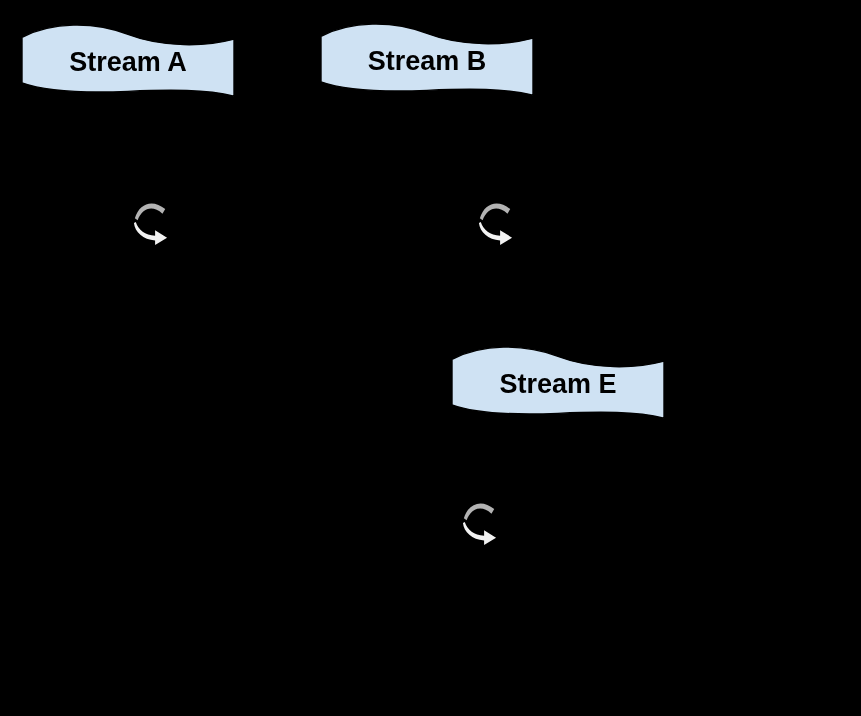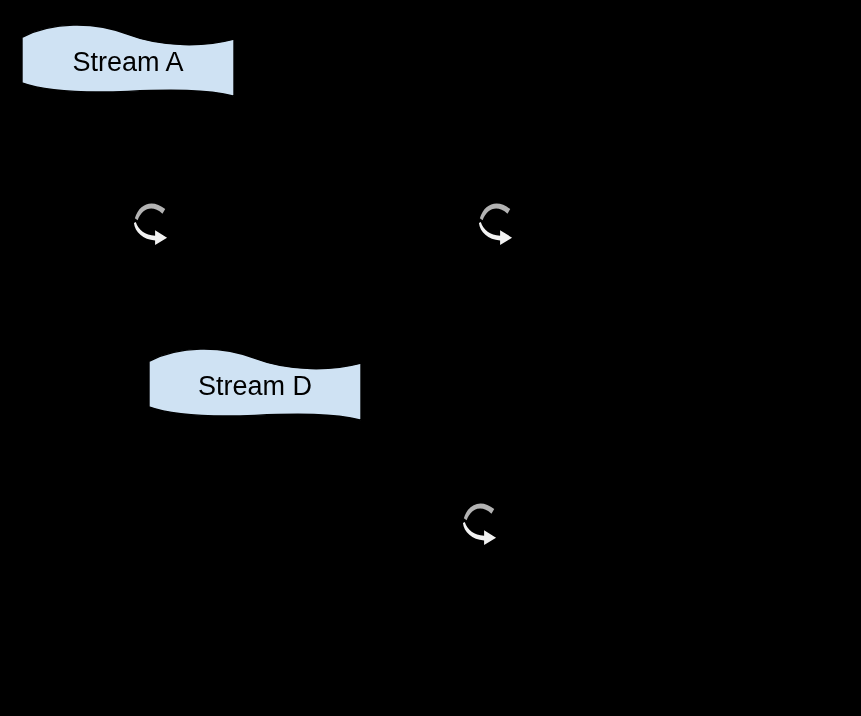--- a/index.html
+++ b/index.html
@@ -3,21 +3,21 @@
 <meta charset="utf-8">
 <style>
   html,body{margin:0;padding:0;}
   body{
     width:861px;height:716px;
     background:var(--canvas-bg,#000);
     overflow:hidden;
     font-family:"Liberation Sans", sans-serif;
     position:relative;
   }
-  .stage{position:absolute;left:0;top:0;width:757px;height:716px;}
+  .stage{position:absolute;left:0;top:0;width:757px;height:716px;font-weight:bold;}
   .node{position:absolute;width:214px;height:76px;}
   .node svg{position:absolute;left:0;top:0;display:block;}
   .node .label{
     position:absolute;inset:0;
     display:flex;align-items:center;justify-content:center;
     padding-top:3px;
     font-size:27px;line-height:1;
     color:var(--label-color,#000);
     white-space:nowrap;
     pointer-events:none;
@@ -45,29 +45,35 @@
 
 <div class="stage">
 
   <div class="node" style="left:21px;top:23px">
     <svg width="214" height="76" viewBox="0 -3 220 80" preserveAspectRatio="none">
         <use href="#waveShape"></use>
       </svg>
     <span class="label">Stream A</span>
   </div>
 
-
-
-  <div class="node" style="left:148px;top:347px">
+  <div class="node" style="left:320px;top:22px">
     <svg width="214" height="76" viewBox="0 -3 220 80" preserveAspectRatio="none">
         <use href="#waveShape"></use>
       </svg>
-    <span class="label">Stream D</span>
+    <span class="label">Stream B</span>
   </div>
 
+
+
+  <div class="node" style="left:451px;top:345px">
+    <svg width="214" height="76" viewBox="0 -3 220 80" preserveAspectRatio="none">
+        <use href="#waveShape"></use>
+      </svg>
+    <span class="label">Stream E</span>
+  </div>
 
 
   <div class="loop" style="left:132px;top:199px">
     <svg viewBox="0 -2 40 50">
         <use href="#loopIcon"></use>
       </svg>
   </div>
 
   <div class="loop" style="left:477px;top:199px">
     <svg viewBox="0 -2 40 50">

